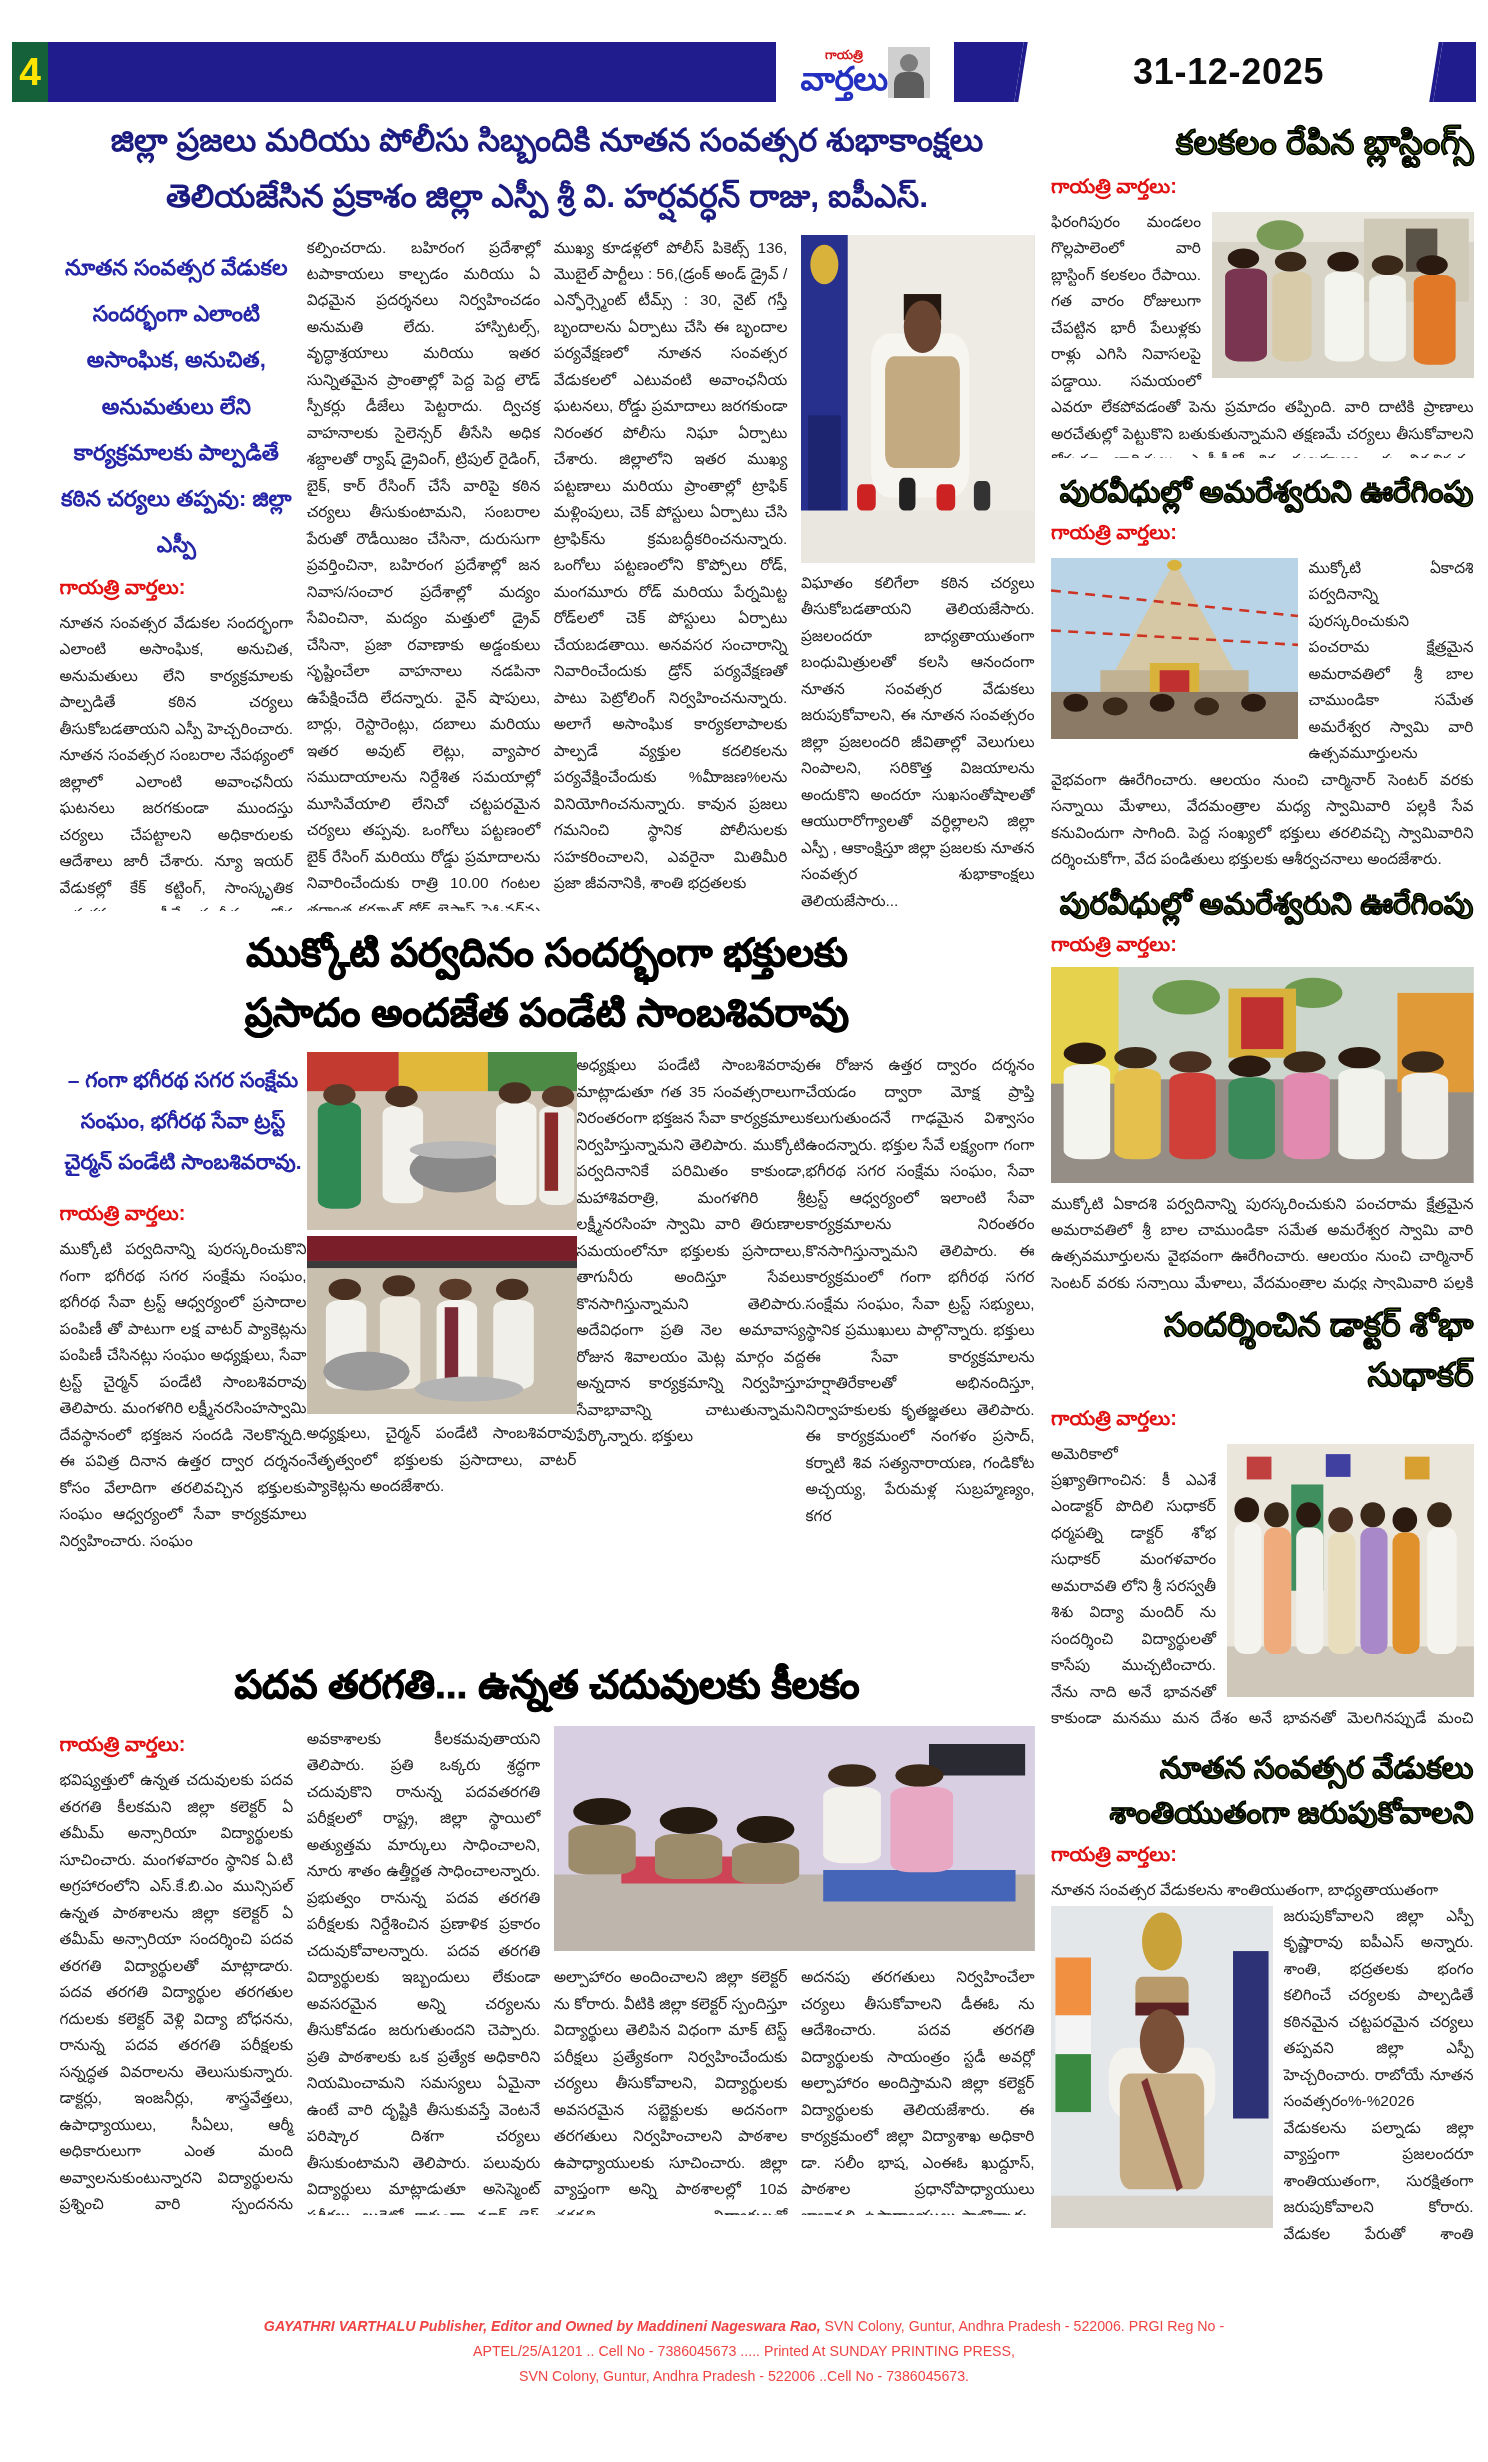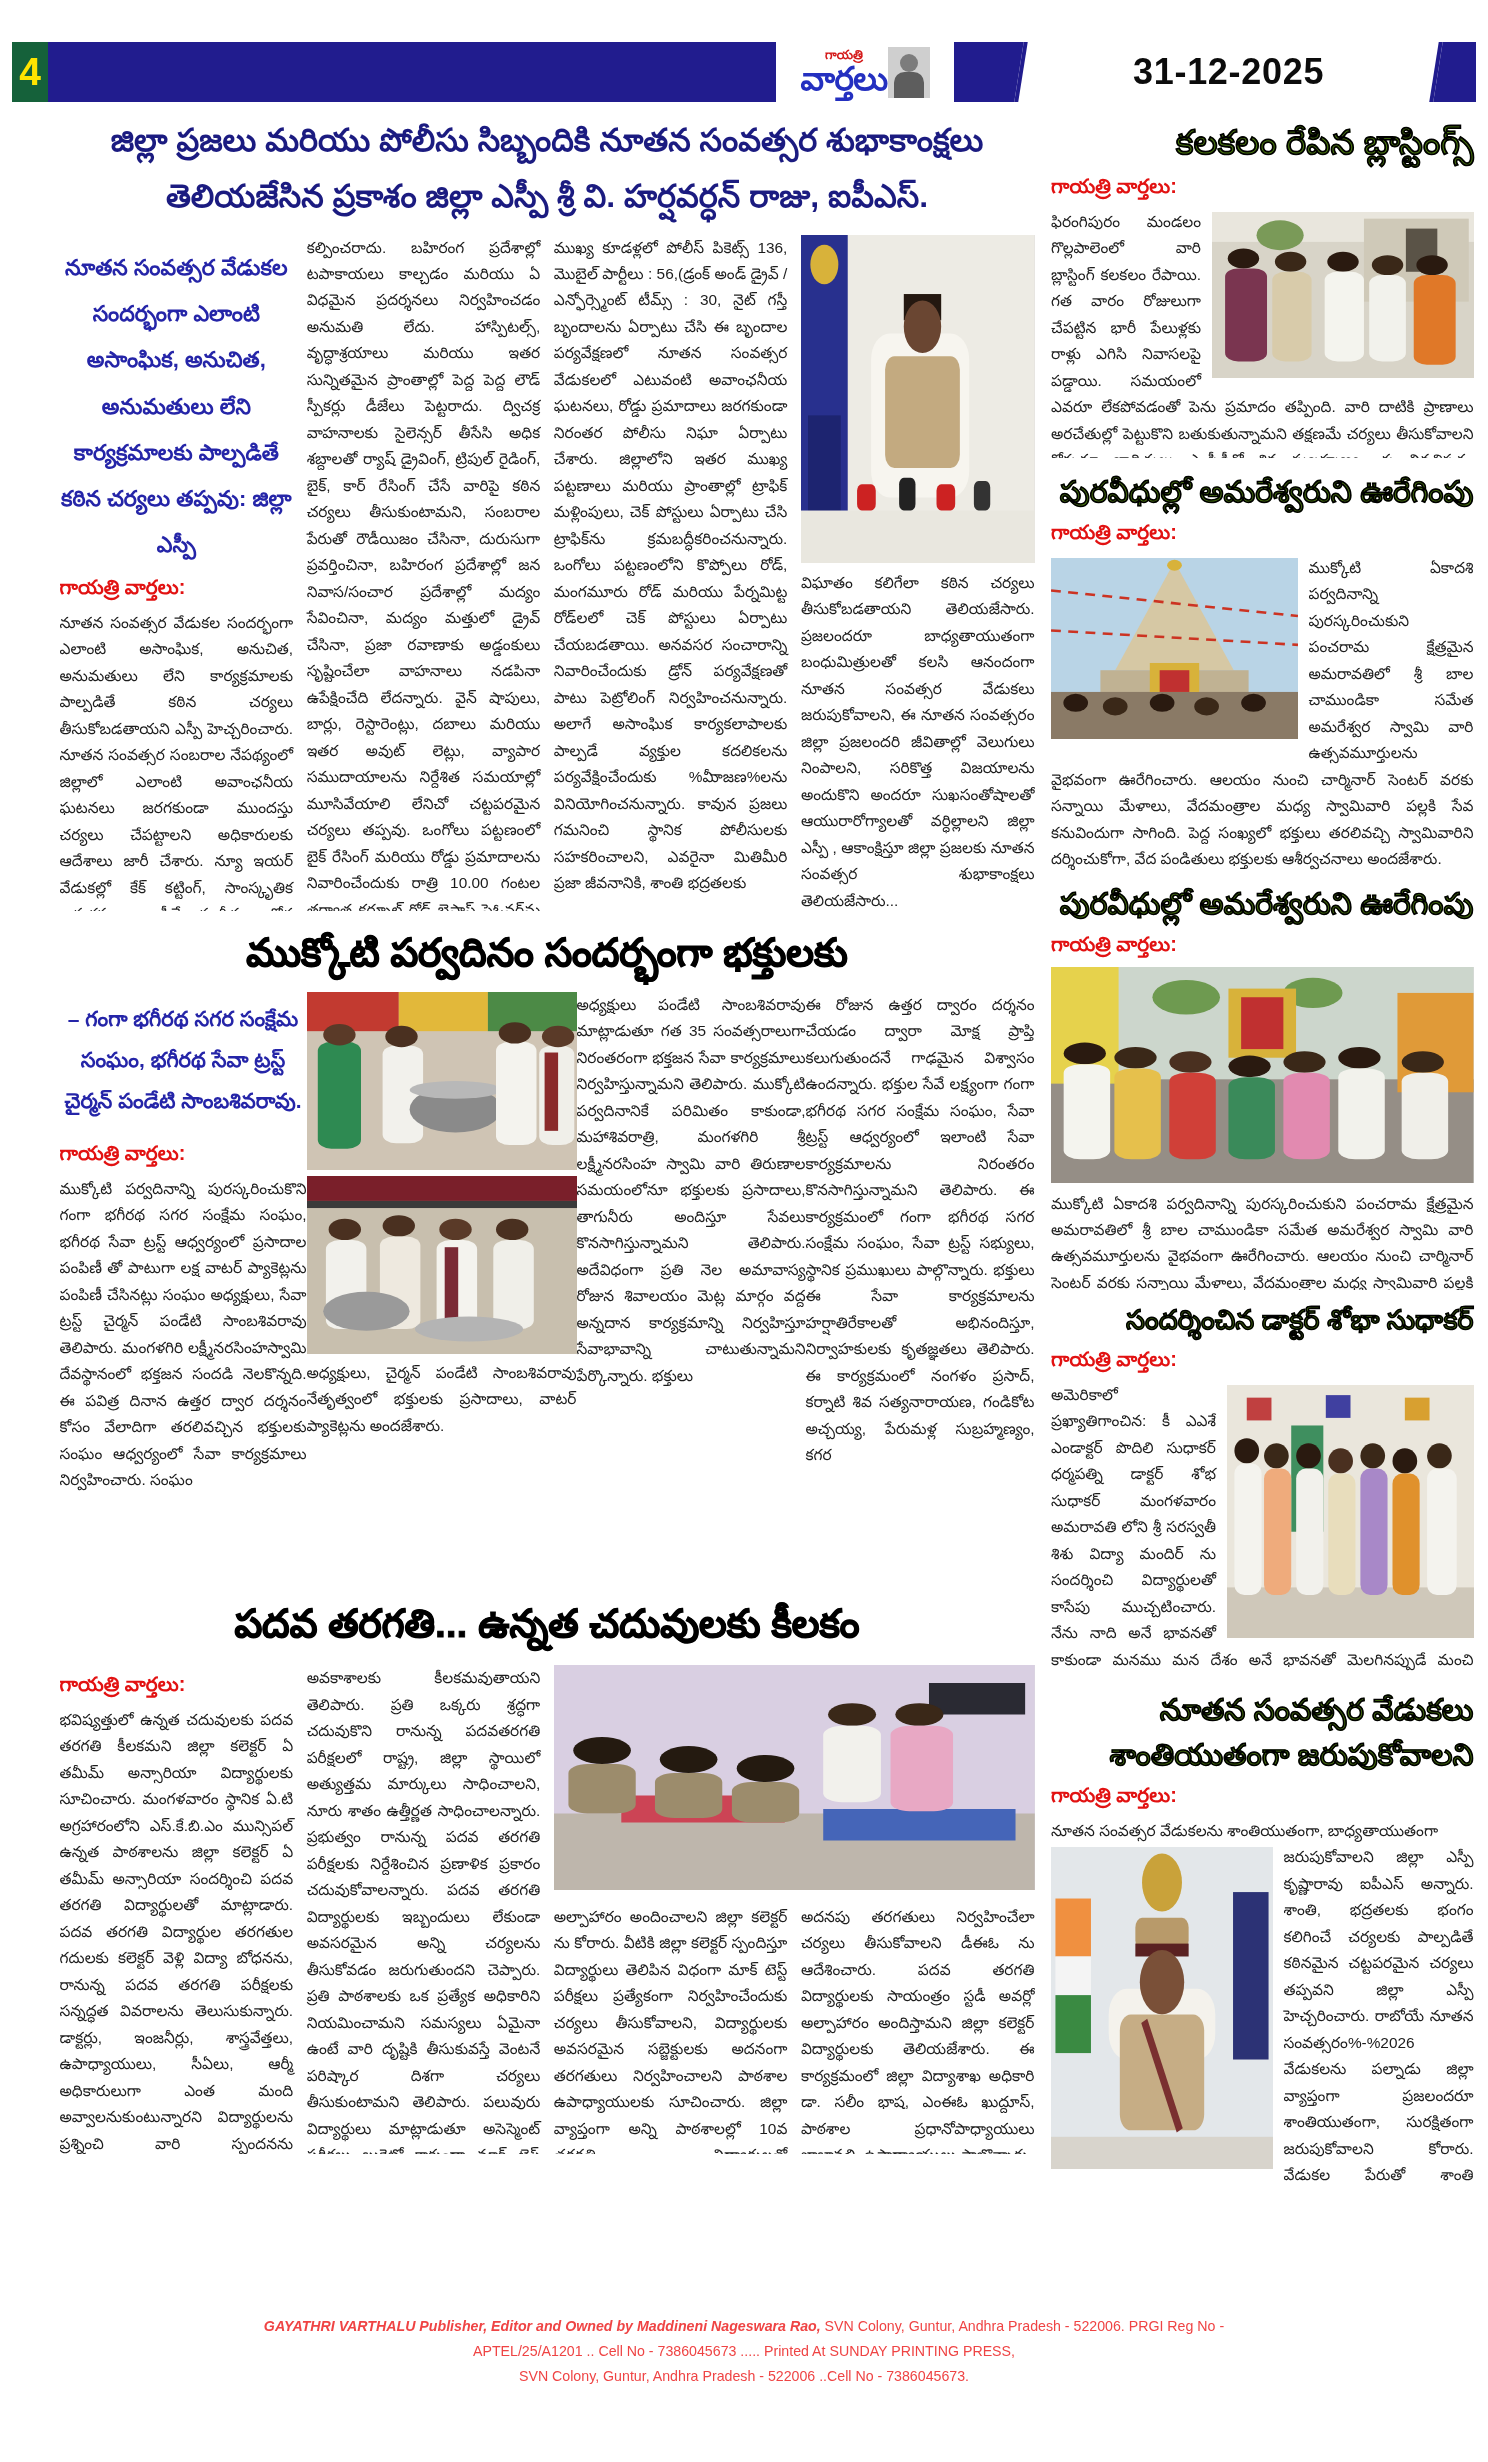--- a/index.html
+++ b/index.html
@@ -120,20 +120,21 @@
               </svg>
             </div>
             <div class="body-txt">విఘాతం కలిగేలా కఠిన చర్యలు తీసుకోబడతాయని తెలియజేసారు. ప్రజలందరూ బాధ్యతాయుతంగా బంధుమిత్రులతో కలసి ఆనందంగా నూతన సంవత్సర వేడుకలు జరుపుకోవాలని, ఈ నూతన సంవత్సరం జిల్లా ప్రజలందరి జీవితాల్లో వెలుగులు నింపాలని, సరికొత్త విజయాలను అందుకొని అందరూ సుఖసంతోషాలతో ఆయురారోగ్యాలతో వర్ధిల్లాలని జిల్లా ఎస్పీ , ఆకాంక్షిస్తూ జిల్లా ప్రజలకు నూతన సంవత్సర శుభాకాంక్షలు తెలియజేసారు...</div>
           </div>
         </div>
       </div>
 
       <div style="margin-top:12px;">
         <div class="black-h">
           <div>ముక్కోటి పర్వదినం సందర్భంగా భక్తులకు</div>
+          <div>ప్రసాదం అందజేత పండేటి సాంబశివరావు</div>
         </div>
         <div class="a3-grid">
           <div>
             <div class="mid-bluehead">– గంగా భగీరథ సగర సంక్షేమ సంఘం, భగీరథ సేవా ట్రస్ట్ చైర్మన్ పండేటి సాంబశివరావు.</div>
             <div class="byline" style="margin-top:19.5px;">గాయత్రి వార్తలు:</div>
             <div class="body-txt">ముక్కోటి పర్వదినాన్ని పురస్కరించుకొని గంగా భగీరథ సగర సంక్షేమ సంఘం, భగీరథ సేవా ట్రస్ట్ ఆధ్వర్యంలో ప్రసాదాల పంపిణీ తో పాటుగా లక్ష వాటర్ ప్యాకెట్లను పంపిణీ చేసినట్లు సంఘం అధ్యక్షులు, సేవా ట్రస్ట్ చైర్మన్ పండేటి సాంబశివరావు తెలిపారు. మంగళగిరి లక్ష్మీనరసింహస్వామి దేవస్థానంలో భక్తజన సందడి నెలకొన్నది. ఈ పవిత్ర దినాన ఉత్తర ద్వార దర్శనం కోసం వేలాదిగా తరలివచ్చిన భక్తులకు సంఘం ఆధ్వర్యంలో సేవా కార్యక్రమాలు నిర్వహించారు. సంఘం</div>
           </div>
           <div>
             <div class="photo" style="height:178px;margin-bottom:6px;">
               <svg viewBox="0 0 100 100" preserveAspectRatio="none">
@@ -304,21 +305,21 @@
               <rect x="68" y="47" width="11" height="42" rx="4" fill="#f2f2ec"></rect>
             <circle cx="88" cy="44" r="5" fill="#3a2818"></circle>
               <rect x="83" y="49" width="11" height="40" rx="4" fill="#f0efe9"></rect>
           </svg>
         </div>
         <div class="body-txt clip" style="max-height:99px;">ముక్కోటి ఏకాదశి పర్వదినాన్ని పురస్కరించుకుని పంచరామ క్షేత్రమైన అమరావతిలో శ్రీ బాల చాముండికా సమేత అమరేశ్వర స్వామి వారి ఉత్సవమూర్తులను వైభవంగా ఊరేగించారు. ఆలయం నుంచి చార్మినార్ సెంటర్ వరకు సన్నాయి మేళాలు, వేదమంత్రాల మధ్య స్వామివారి పల్లకి సేవ కనువిందుగా సాగింది. పెద్ద సంఖ్యలో భక్తులు తరలివచ్చి స్వామివారిని దర్శించుకోగా, వేద పండితులు భక్తులకు ఆశీర్వచనాలు అందజేశారు.</div>
       </div>
 
       <div class="rail-sec">
         <div class="rail-h">
-          <div style="font-size:27px;">సందర్శించిన డాక్టర్ శోభా సుధాకర్</div>
+          <div style="font-size:33px;">సందర్శించిన డాక్టర్ శోభా సుధాకర్</div>
         </div>
         <div class="byline">గాయత్రి వార్తలు:</div>
         <div class="cf clip" style="max-height:294px;">
           <div class="photo float-r" style="width:247px;height:253px;">
             <svg viewBox="0 0 100 100" preserveAspectRatio="none">
               <rect x="0" y="0" width="100" height="100" fill="#eae6dc"></rect>
               <rect x="0" y="80" width="100" height="20" fill="#cfc8ba"></rect>
               <rect x="8" y="5" width="10" height="9" fill="#c04040"></rect>
               <rect x="40" y="4" width="10" height="9" fill="#4040a0"></rect>
               <rect x="72" y="5" width="10" height="9" fill="#d8a030"></rect>

